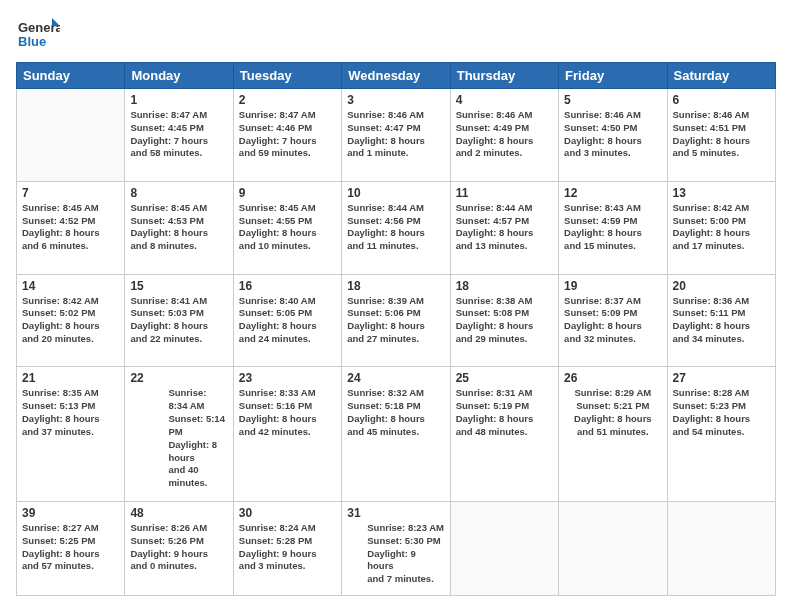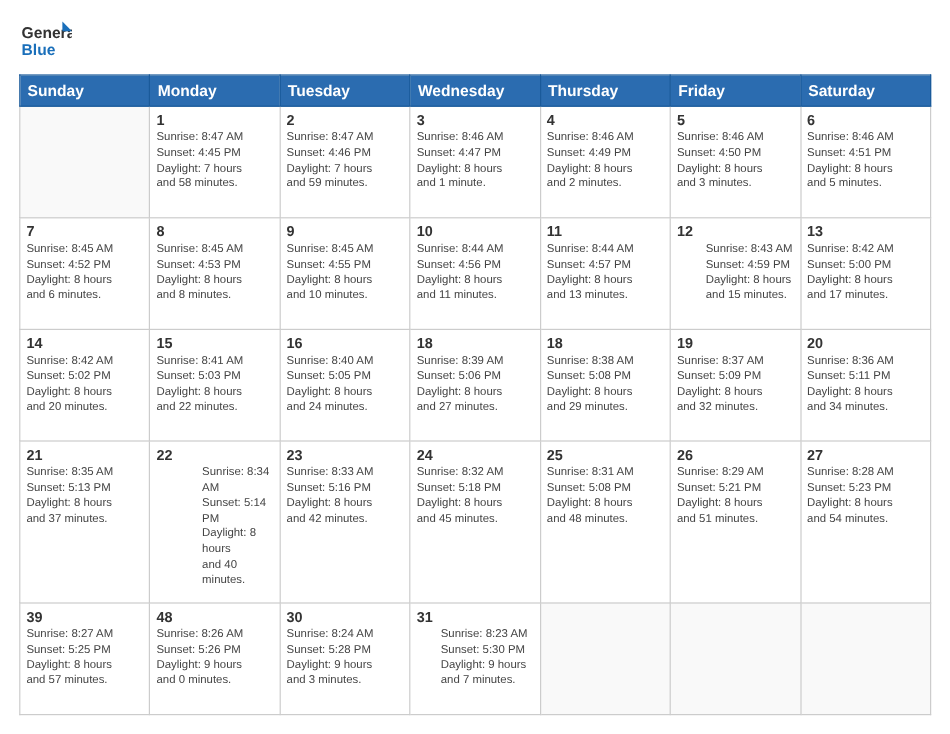--- a/index.html
+++ b/index.html
@@ -77,20 +77,21 @@
       font-size: 12px;
       font-weight: bold;
       color: #333;
       display: block;
       margin-bottom: 2px;
     }
     .day-detail {
       font-size: 9.5px;
       color: #444;
       line-height: 1.35;
+      font-weight: bold;
     }
   </style>
 </head>
 <body>
 
 <div class="page">
   <div class="header">
     <div class="logo">
       <div class="logo-row">
         <svg width="44" height="36" viewBox="0 0 44 36">
@@ -198,21 +199,21 @@
           </td>
           <td>
             <span class="day-num">11</span>
             <div class="day-detail" style="white-space: pre-line;">Sunrise: 8:44 AM
 Sunset: 4:57 PM
 Daylight: 8 hours
 and 13 minutes.</div>
           </td>
           <td>
             <span class="day-num">12</span>
-            <div class="day-detail" style="white-space: pre-line; margin-left: 24px;">Sunrise: 8:43 AM
+            <div class="day-detail" style="white-space: pre-line;">Sunrise: 8:43 AM
 Sunset: 4:59 PM
 Daylight: 8 hours
 and 15 minutes.</div>
           </td>
           <td>
             <span class="day-num">13</span>
             <div class="day-detail" style="white-space: pre-line;">Sunrise: 8:42 AM
 Sunset: 5:00 PM
 Daylight: 8 hours
 and 17 minutes.</div>
@@ -294,27 +295,27 @@
           <td>
             <span class="day-num">24</span>
             <div class="day-detail" style="white-space: pre-line;">Sunrise: 8:32 AM
 Sunset: 5:18 PM
 Daylight: 8 hours
 and 45 minutes.</div>
           </td>
           <td>
             <span class="day-num">25</span>
             <div class="day-detail" style="white-space: pre-line;">Sunrise: 8:31 AM
-Sunset: 5:08 PM
+Sunset: 5:19 PM
 Daylight: 8 hours
 and 48 minutes.</div>
           </td>
           <td>
             <span class="day-num">26</span>
-            <div class="day-detail" style="white-space: pre-line;">Sunrise: 8:29 AM
+            <div class="day-detail" style="white-space: pre-line; text-align: center;">Sunrise: 8:29 AM
 Sunset: 5:21 PM
 Daylight: 8 hours
 and 51 minutes.</div>
           </td>
           <td>
             <span class="day-num">27</span>
             <div class="day-detail" style="white-space: pre-line;">Sunrise: 8:28 AM
 Sunset: 5:23 PM
 Daylight: 8 hours
 and 54 minutes.</div>

